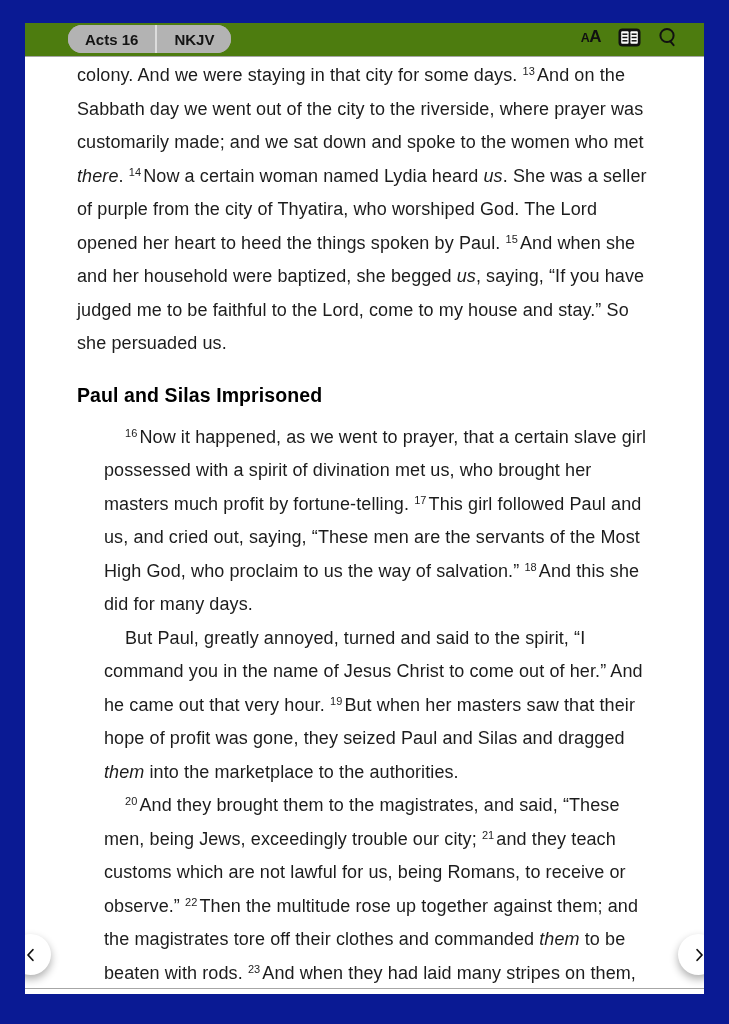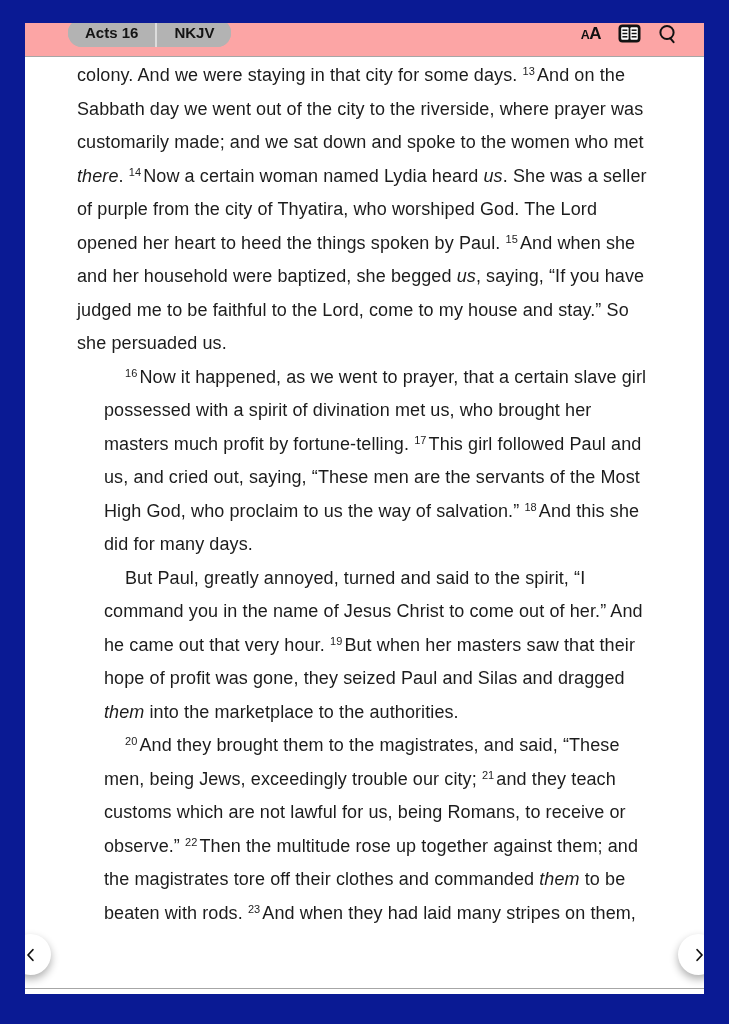--- a/index.html
+++ b/index.html
@@ -19,24 +19,24 @@
     width: 679px; height: 971px;
     background: #ffffff;
     overflow: hidden;
   }
 
   
   .topbar {
     height: 34px;
     border-bottom: 1px solid #a6a6a6;
     display: flex;
-    align-items: center;
+    align-items: flex-start;
     padding: 0 26px 16px 43px;
     box-sizing: border-box;
-    background: #fca5a5;
+    background: #4d7c0f;
   }
   .pill {
     display: flex;
     align-items: stretch;
     height: 28px;
     border-radius: 14px;
     overflow: hidden;
     background: #b3b3b3;
     margin-top: 2px;
   }
@@ -172,20 +172,21 @@
               <circle cx="9" cy="8.5" r="6.6" fill="none" stroke="#111" stroke-width="2"></circle>
               <line x1="12.2" y1="14.2" x2="15.6" y2="18.2" stroke="#111" stroke-width="2" stroke-linecap="round"></line>
             </svg>
           </span>
         </button>
       </div>
     </div>
 
     <div class="reader">
         <p class=""><span>colony. And we were staying in that city for some days. </span><sup class="verse-num">13</sup><span>And on the Sabbath day we went out of the city to the riverside, where prayer was customarily made; and we sat down and spoke to the women who met </span><i>there</i><span>. </span><sup class="verse-num">14</sup><span>Now a certain woman named Lydia heard </span><i>us</i><span>. She was a seller of purple from the city of Thyatira, who worshiped God. The Lord opened her heart to heed the things spoken by Paul. </span><sup class="verse-num">15</sup><span>And when she and her household were baptized, she begged </span><i>us</i><span>, saying, “If you have judged me to be faithful to the Lord, come to my house and stay.” So she persuaded us.</span></p>
+        <h2 class="section-heading">Paul and Silas Imprisoned</h2>
         <p class="indent"><sup class="verse-num">16</sup><span>Now it happened, as we went to prayer, that a certain slave girl possessed with a spirit of divination met us, who brought her masters much profit by fortune-telling. </span><sup class="verse-num">17</sup><span>This girl followed Paul and us, and cried out, saying, “These men are the servants of the Most High God, who proclaim to us the way of salvation.” </span><sup class="verse-num">18</sup><span>And this she did for many days.</span></p>
         <p class="indent"><span>But Paul, greatly annoyed, turned and said to the spirit, “I command you in the name of Jesus Christ to come out of her.” And he came out that very hour. </span><sup class="verse-num">19</sup><span>But when her masters saw that their hope of profit was gone, they seized Paul and Silas and dragged </span><i>them</i><span> into the marketplace to the authorities.</span></p>
         <p class="indent"><sup class="verse-num">20</sup><span>And they brought them to the magistrates, and said, “These men, being Jews, exceedingly trouble our city; </span><sup class="verse-num">21</sup><span>and they teach customs which are not lawful for us, being Romans, to receive or observe.” </span><sup class="verse-num">22</sup><span>Then the multitude rose up together against them; and the magistrates tore off their clothes and commanded </span><i>them</i><span> to be beaten with rods. </span><sup class="verse-num">23</sup><span>And when they had laid many stripes on them,</span></p>
       </div>
 
     <div class="bottom-separator"></div>
 
     <button class="navbtn prev">
       <span style="display:flex;">
         <svg width="18" height="18" viewBox="0 0 24 24">

